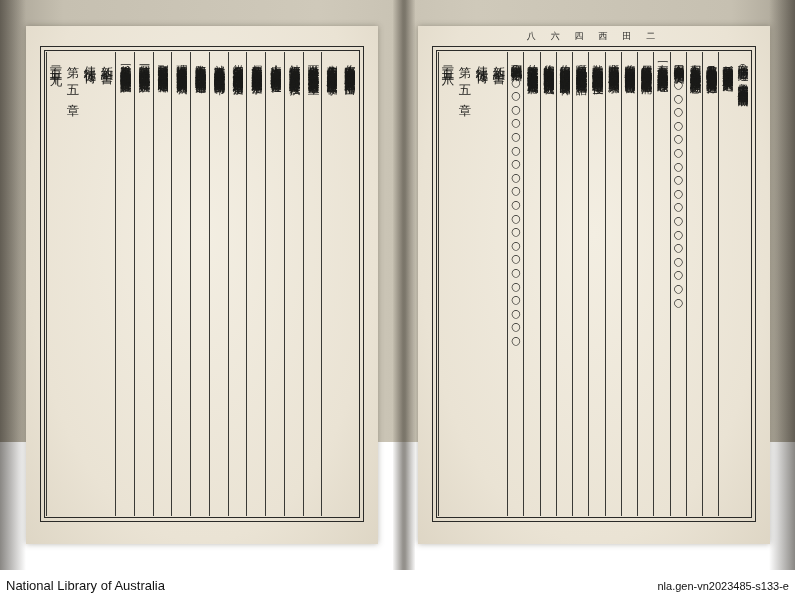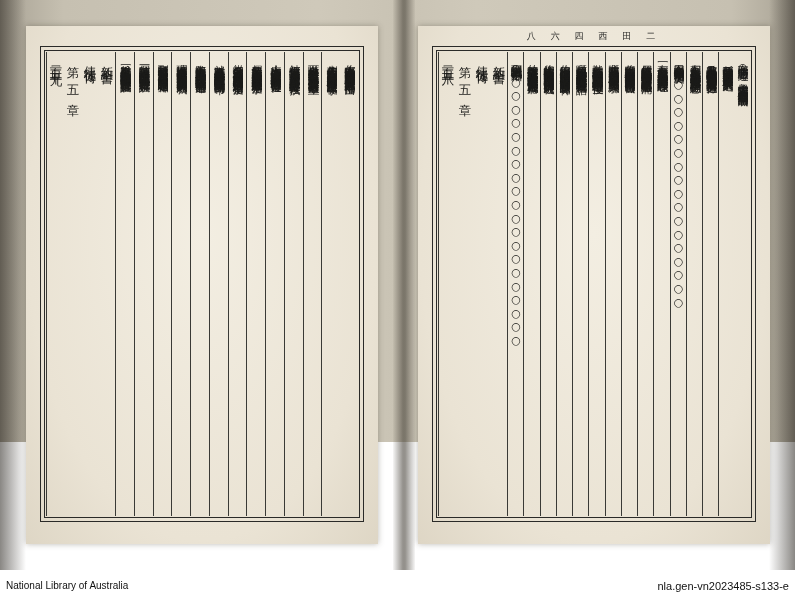--- a/index.html
+++ b/index.html
@@ -144,21 +144,21 @@
     height: 30px;
     background: #ffffff;
     border-top: 1px solid #ffffff;
     display: flex;
     align-items: center;
     justify-content: space-between;
     box-sizing: border-box;
     padding: 0 6px;
   }
   .caption .lib {
-    font-size: 10px;
+    font-size: 13px;
     color: #111111;
     font-family: "Liberation Sans", sans-serif;
   }
   .caption .nlaid {
     font-size: 11px;
     color: #111111;
     font-family: "Liberation Sans", sans-serif;
   }
 </style>
 </head>

